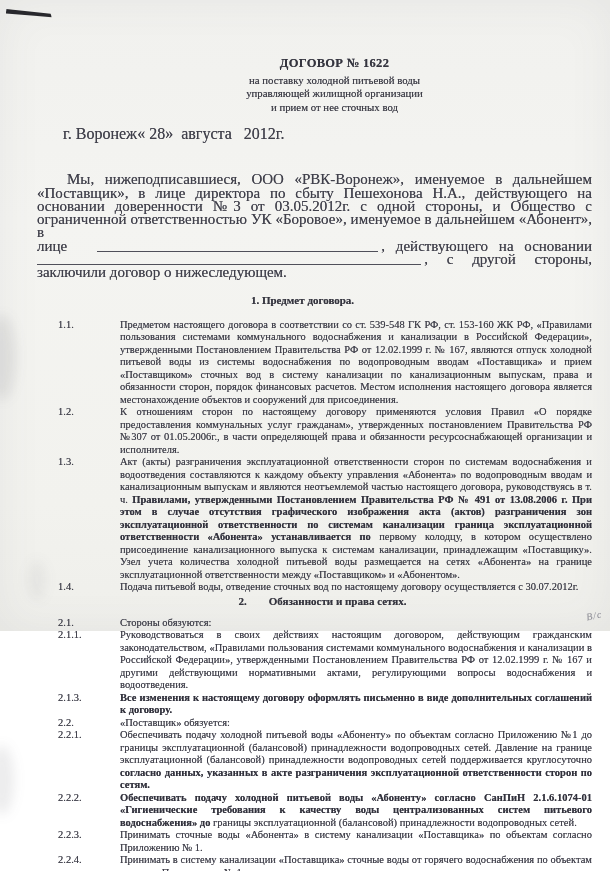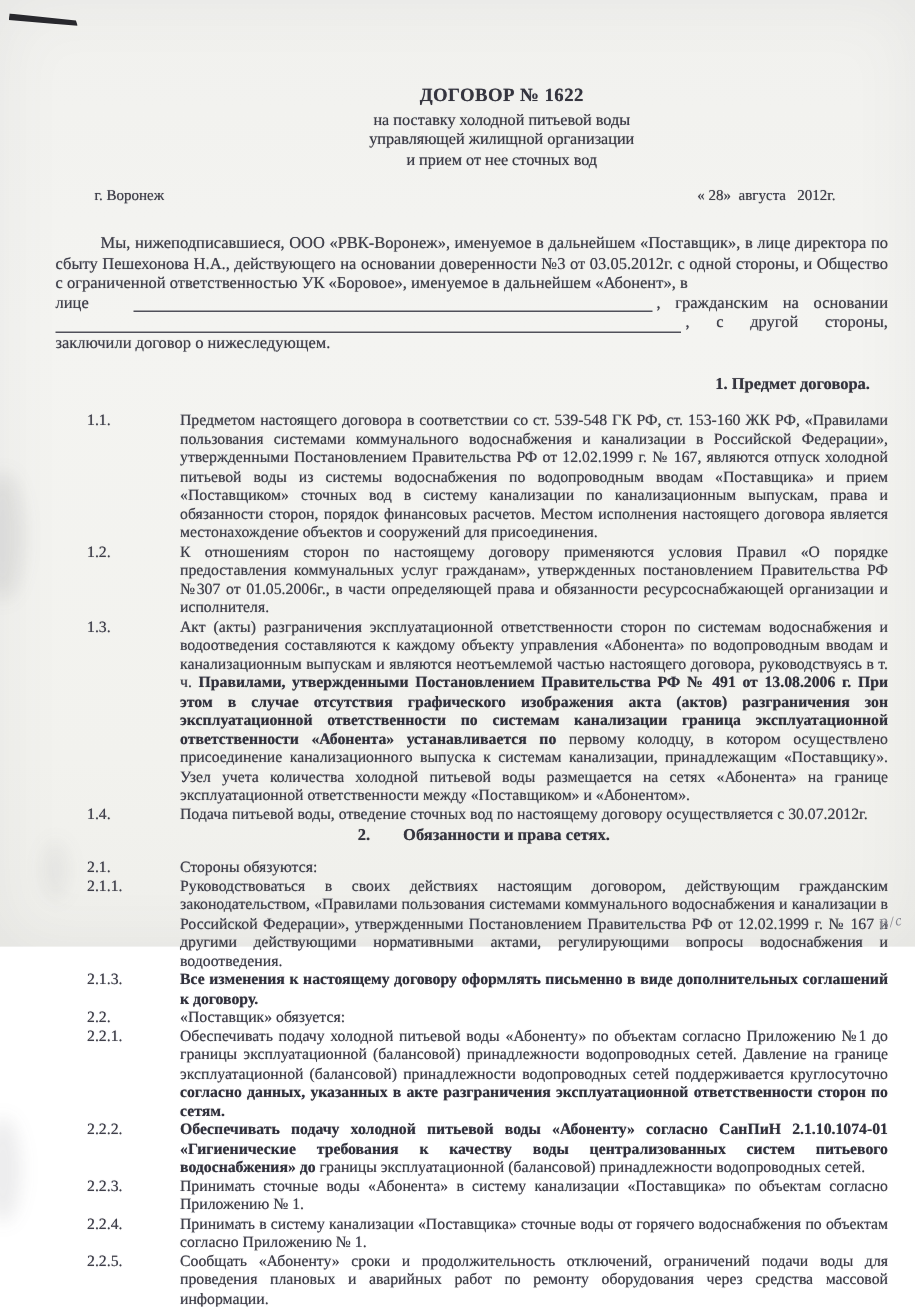--- a/index.html
+++ b/index.html
@@ -12,37 +12,37 @@
   }
   .sheet { position:absolute; inset:0; padding:56px 18px 0 37px; box-sizing:border-box; }
   .txt-blur { text-shadow: 0 0 0.5px rgba(62,62,74,0.75); }
 
   
   .title-block { text-align:center; transform:translateX(20px); }
   .doc-title { font-weight:bold; font-size:12.5px; letter-spacing:.3px; color:#35353f; margin-bottom:3px; }
   .doc-sub { font-size:10.8px; line-height:13.4px; color:#3c3c46; }
 
   
-  .date-row { display:flex; justify-content:space-between; margin-top:11px; padding-left:26px; padding-right:35px; font-size:10px; }
+  .date-row { display:flex; margin-top:11px; padding-left:26px; padding-right:35px; font-size:16px; }
   .date { white-space:pre; }
 
   
-  .preamble { margin-top:20px; font-size:11px; line-height:13.3px; }
+  .preamble { margin-top:30px; font-size:15px; line-height:13.3px; }
   .intro { text-indent:30px; text-align:justify; }
   .p-row { display:flex; align-items:flex-end; }
   .blank { border-bottom:1px solid #50505a; height:10px; margin-bottom:1px; }
   .b1 { flex:1 1 auto; margin-left:30px; margin-right:3px; }
   .b2 { flex:1 1 auto; margin-right:3px; }
   .tail { white-space:nowrap; }
   .ws-a { word-spacing:7px; }
   .ws-b { word-spacing:15px; }
 
   
   .sec-h { text-align:center; font-weight:bold; font-size:11px; color:#35353f; }
-  .h1 { margin:14px 0 13px; transform:translateX(-12px);text-align:right; }
+  .h1 { margin:14px 0 13px; transform:translateX(-12px); }
   .h2 { margin:1px 0 10px; transform:translateX(8px); }
   .h2num { margin-right:22px; }
 
   
   .clauses { margin-left:21px; font-size:10.5px; line-height:12.5px; }
   .item { display:flex;gap:24px; }
   .item .num { flex:0 0 38px; }
   .item .txt { flex:1 1 auto; text-align:justify; }
   .b { font-weight:bold; color:#32323d; }
   .u { }
@@ -85,21 +85,21 @@
     <div class="date-row">
       <span class="city">г. Воронеж</span>
       <span class="date">« 28»  августа   2012г.</span>
     </div>
 
     <div class="preamble">
       <div class="intro">Мы, нижеподписавшиеся,  ООО «РВК-Воронеж», именуемое в дальнейшем «Поставщик», в лице директора по сбыту Пешехонова Н.А., действующего на основании доверенности №3 от 03.05.2012г. с одной стороны, и Общество с ограниченной ответственностью УК «Боровое»,  именуемое в дальнейшем «Абонент», в</div>
       <div class="p-row">
         <span>лице</span>
         <span class="blank b1"></span>
-        <span class="tail ws-a">, гражданским на основании</span>
+        <span class="tail ws-a">, действующего на основании</span>
       </div>
       <div class="p-row">
         <span class="blank b2"></span>
         <span class="tail ws-b">, с другой стороны,</span>
       </div>
       <div class="closing">заключили договор о нижеследующем.</div>
     </div>
 
     <div class="sec-h h1">1. Предмет договора.</div>
 
@@ -142,21 +142,21 @@
       <div class="item">
         <span class="num">2.2.</span>
         <span class="txt"><span class="u">«Поставщик» обязуется:</span></span>
       </div>
       <div class="item">
         <span class="num">2.2.1.</span>
         <span class="txt"><span>Обеспечивать подачу холодной питьевой воды «Абоненту» по объектам согласно Приложению №1 до границы эксплуатационной (балансовой) принадлежности водопроводных сетей. Давление на границе эксплуатационной (балансовой) принадлежности водопроводных сетей поддерживается круглосуточно </span><span class="b">согласно данных, указанных в акте разграничения эксплуатационной ответственности сторон по сетям.</span></span>
       </div>
       <div class="item">
         <span class="num">2.2.2.</span>
-        <span class="txt"><span class="b">Обеспечивать подачу холодной питьевой воды «Абоненту» согласно СанПиН 2.1.10.1074-01 «Гигиенические требования к качеству воды централизованных систем питьевого водоснабжения» до </span><span>границы эксплуатационной (балансовой) принадлежности водопроводных сетей.</span></span>
+        <span class="txt"><span class="b">Обеспечивать подачу холодной питьевой воды «Абоненту» согласно СанПиН 2.1.6.1074-01 «Гигиенические требования к качеству воды централизованных систем питьевого водоснабжения» до </span><span>границы эксплуатационной (балансовой) принадлежности водопроводных сетей.</span></span>
       </div>
       <div class="item">
         <span class="num">2.2.3.</span>
         <span class="txt">Принимать сточные воды «Абонента» в систему канализации «Поставщика» по объектам согласно Приложению № 1.</span>
       </div>
       <div class="item">
         <span class="num">2.2.4.</span>
         <span class="txt">Принимать в систему канализации «Поставщика» сточные воды от горячего водоснабжения по объектам согласно Приложению № 1.</span>
       </div>
       <div class="item">

